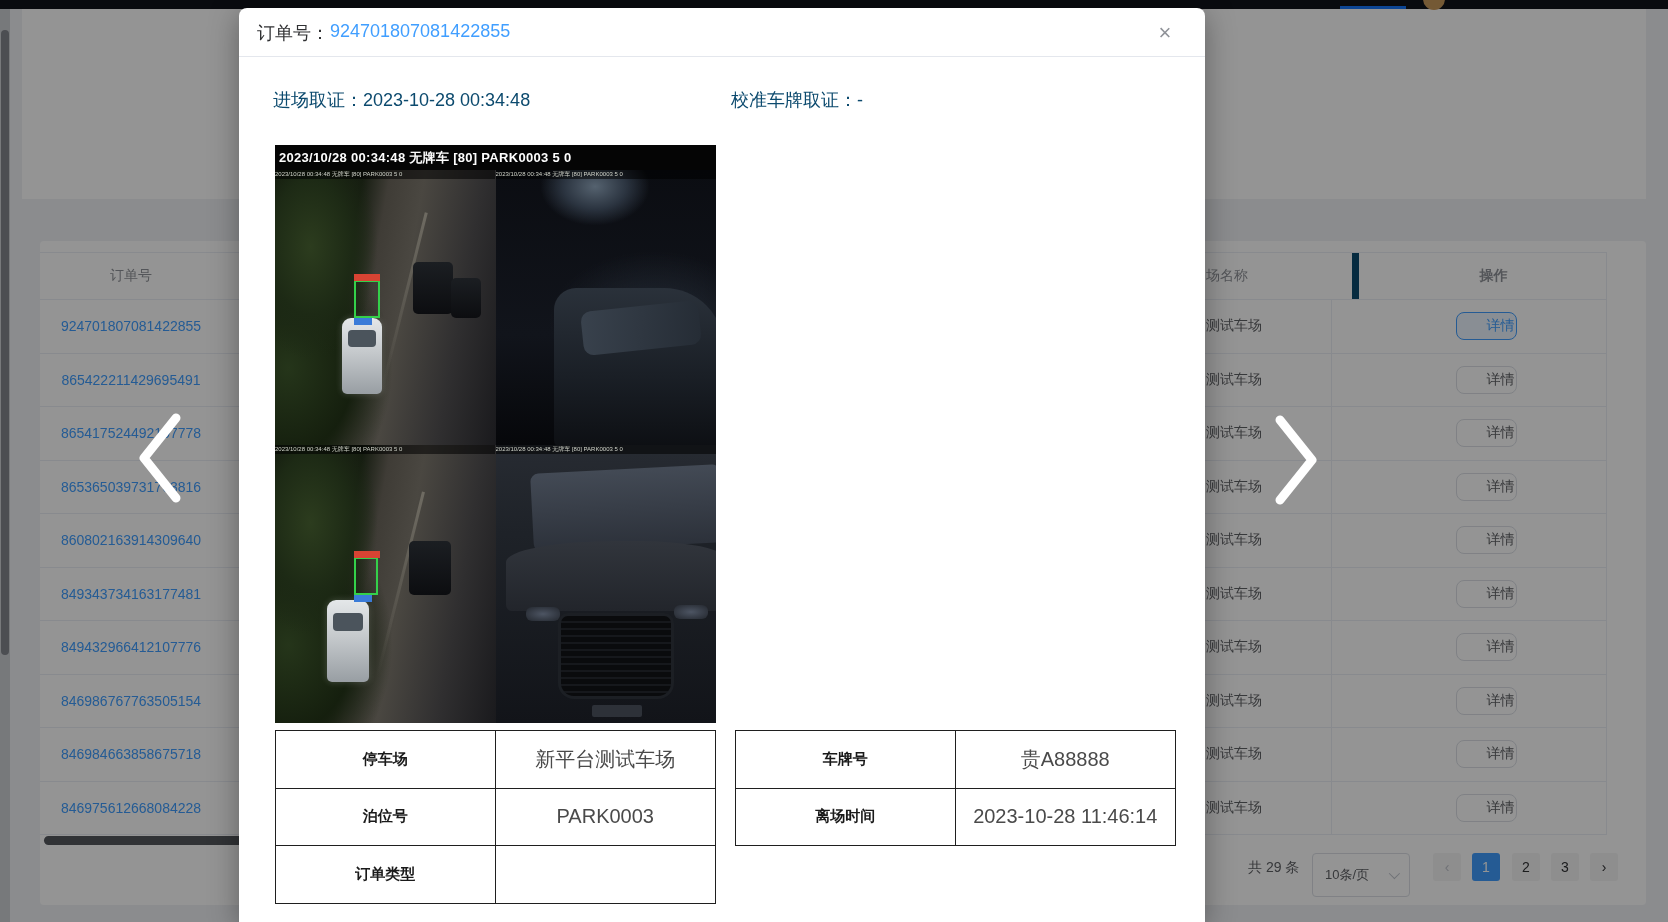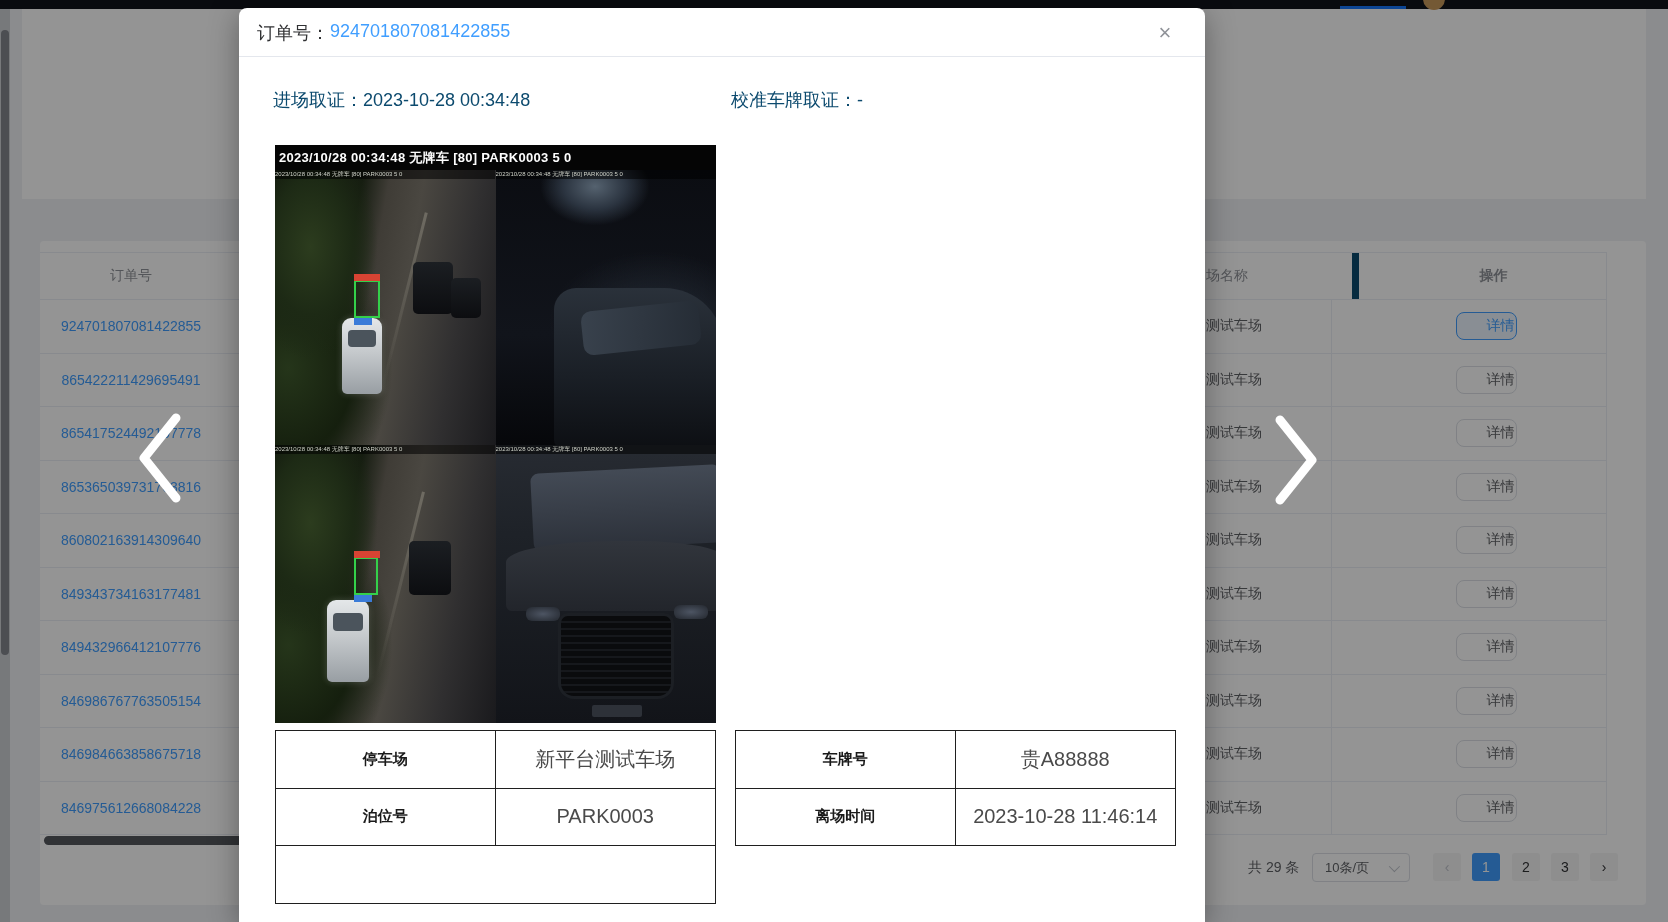--- a/index.html
+++ b/index.html
@@ -46,21 +46,21 @@
   .cell-order { position:absolute; left:0; top:0; width:182px; height:100%; display:flex; align-items:center; justify-content:center; font-size:14px; color:#409eff; text-decoration:none; cursor:pointer; }
   .cell-park { position:absolute; left:1112px; top:0; width:150px; height:100%; display:flex; align-items:center; justify-content:center; font-size:14px; color:#606266; }
   .cell-action { position:absolute; left:1291px; top:0; width:276px; height:100%; border-left:1px solid #ebeef5; border-right:1px solid #ebeef5; }
   .detail-btn { position:absolute; left:124px; top:50%; transform:translateY(-50%); width:61px; height:28px; border:1px solid #dcdfe6; border-radius:8px; background:#fff; color:#606266; font-size:14px; cursor:pointer; font-family:inherit;padding-left:28px; }
   .detail-btn.active { border-color:#409eff; background:#ecf5ff; color:#409eff; }
   .hscroll-thumb { left:44px; top:836px; width:213px; height:9px; border-radius:5px; background:#55585e; z-index:1; }
 
   
   .pag { z-index:1; font-size:14px; color:#606266; }
   .pag-total { left:1248px; top:859px; }
-  .pag-size { left:1312px; top:853px; width:98px; height:29px; font-size:13px; }
+  .pag-size { left:1312px; top:853px; width:98px; height:44px; font-size:13px; }
   .pag-btn { top:853px; width:28px; height:28px; border-radius:3px; background:#f4f4f5; color:#303133; display:flex; align-items:center; justify-content:center; font-size:14px; cursor:pointer; }
   .pag-btn.active { background:#409eff; color:#fff; }
   .pag-btn.disabled { color:#c0c4cc; }
 
   
   .vtrack { left:0; top:9px; width:10px; height:913px; background:#cdd0d4; z-index:1; }
   .vthumb { left:1px; top:30px; width:8px; height:625px; border-radius:4px; background:#83878d; z-index:2; }
 
   
   .overlay { left:0; top:0; width:1668px; height:922px; background:rgba(0,0,0,0.42); z-index:10; }
@@ -313,20 +313,21 @@
     <div class="info-table" style="left:36px; top:722px;" id="left-info">
         <div class="info-row">
           <div class="info-label">停车场</div>
           <div class="info-value">新平台测试车场</div>
         </div>
         <div class="info-row">
           <div class="info-label">泊位号</div>
           <div class="info-value">PARK0003</div>
         </div>
         <div class="info-row">
+          <div class="info-label">订单类型</div>
         </div>
       </div>
     <div class="info-table" style="left:496px; top:722px;" id="right-info">
         <div class="info-row">
           <div class="info-label">车牌号</div>
           <div class="info-value">贵A88888</div>
         </div>
         <div class="info-row">
           <div class="info-label">离场时间</div>
           <div class="info-value">2023-10-28 11:46:14</div>

